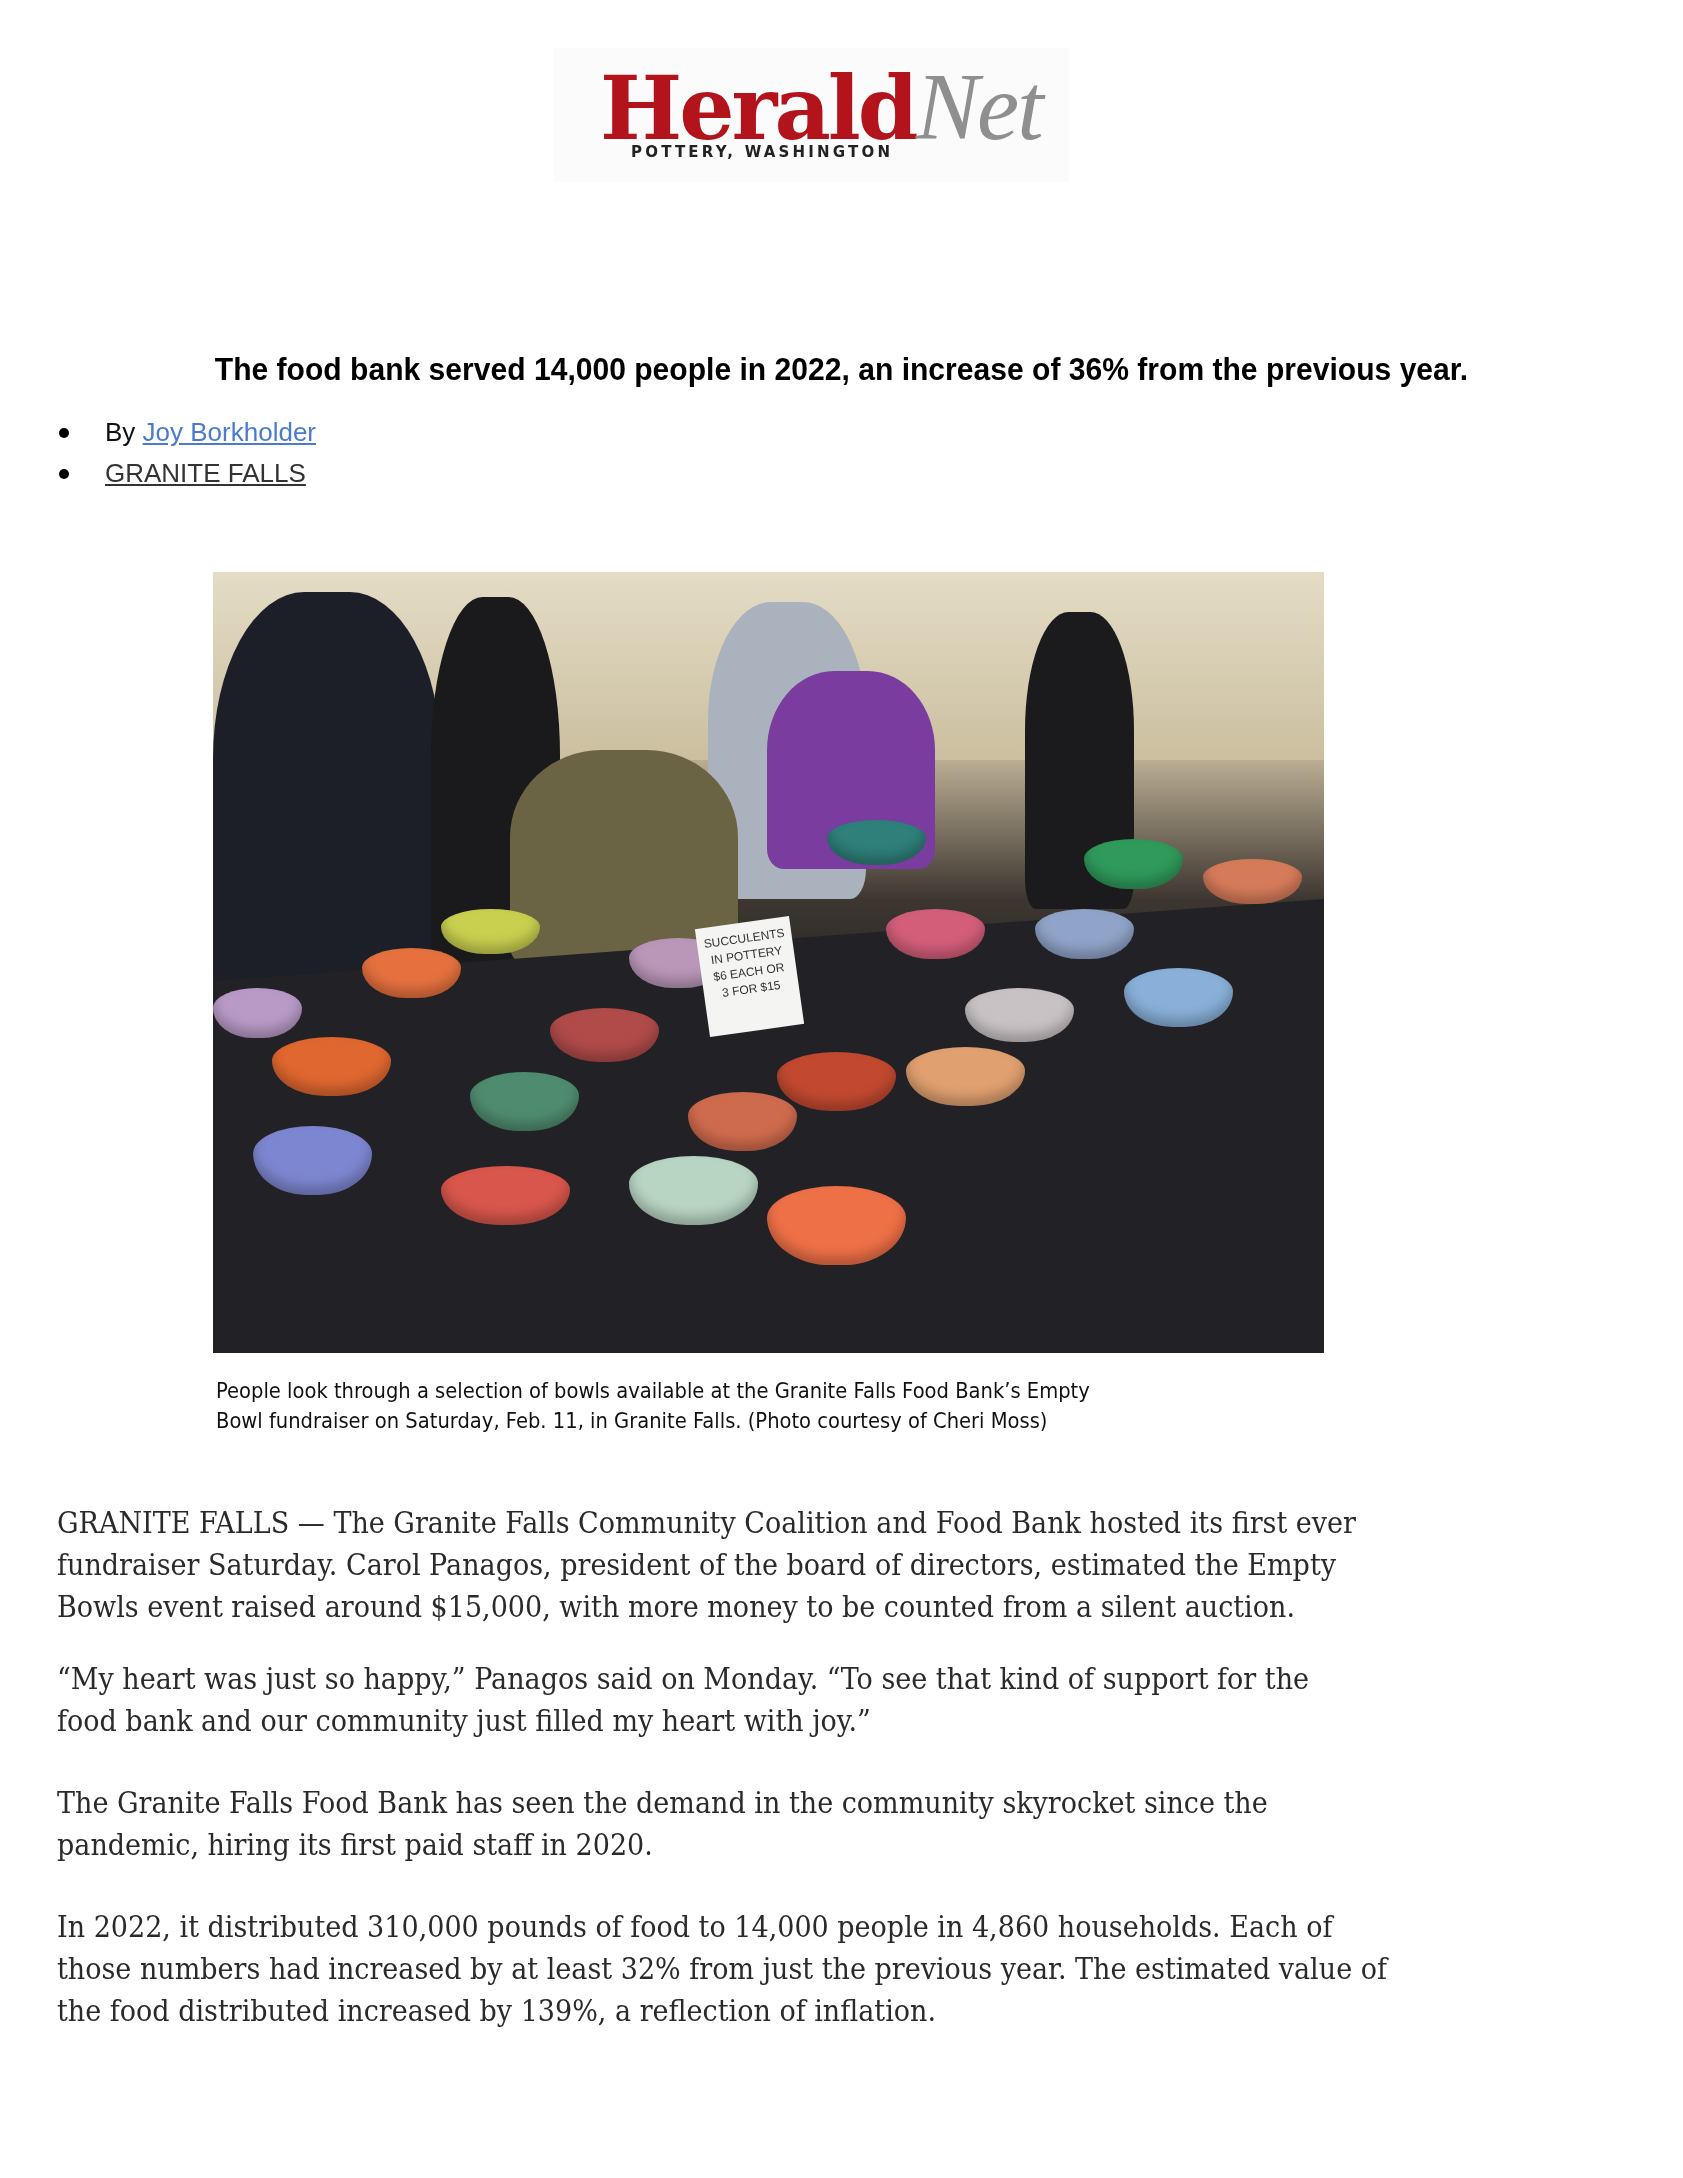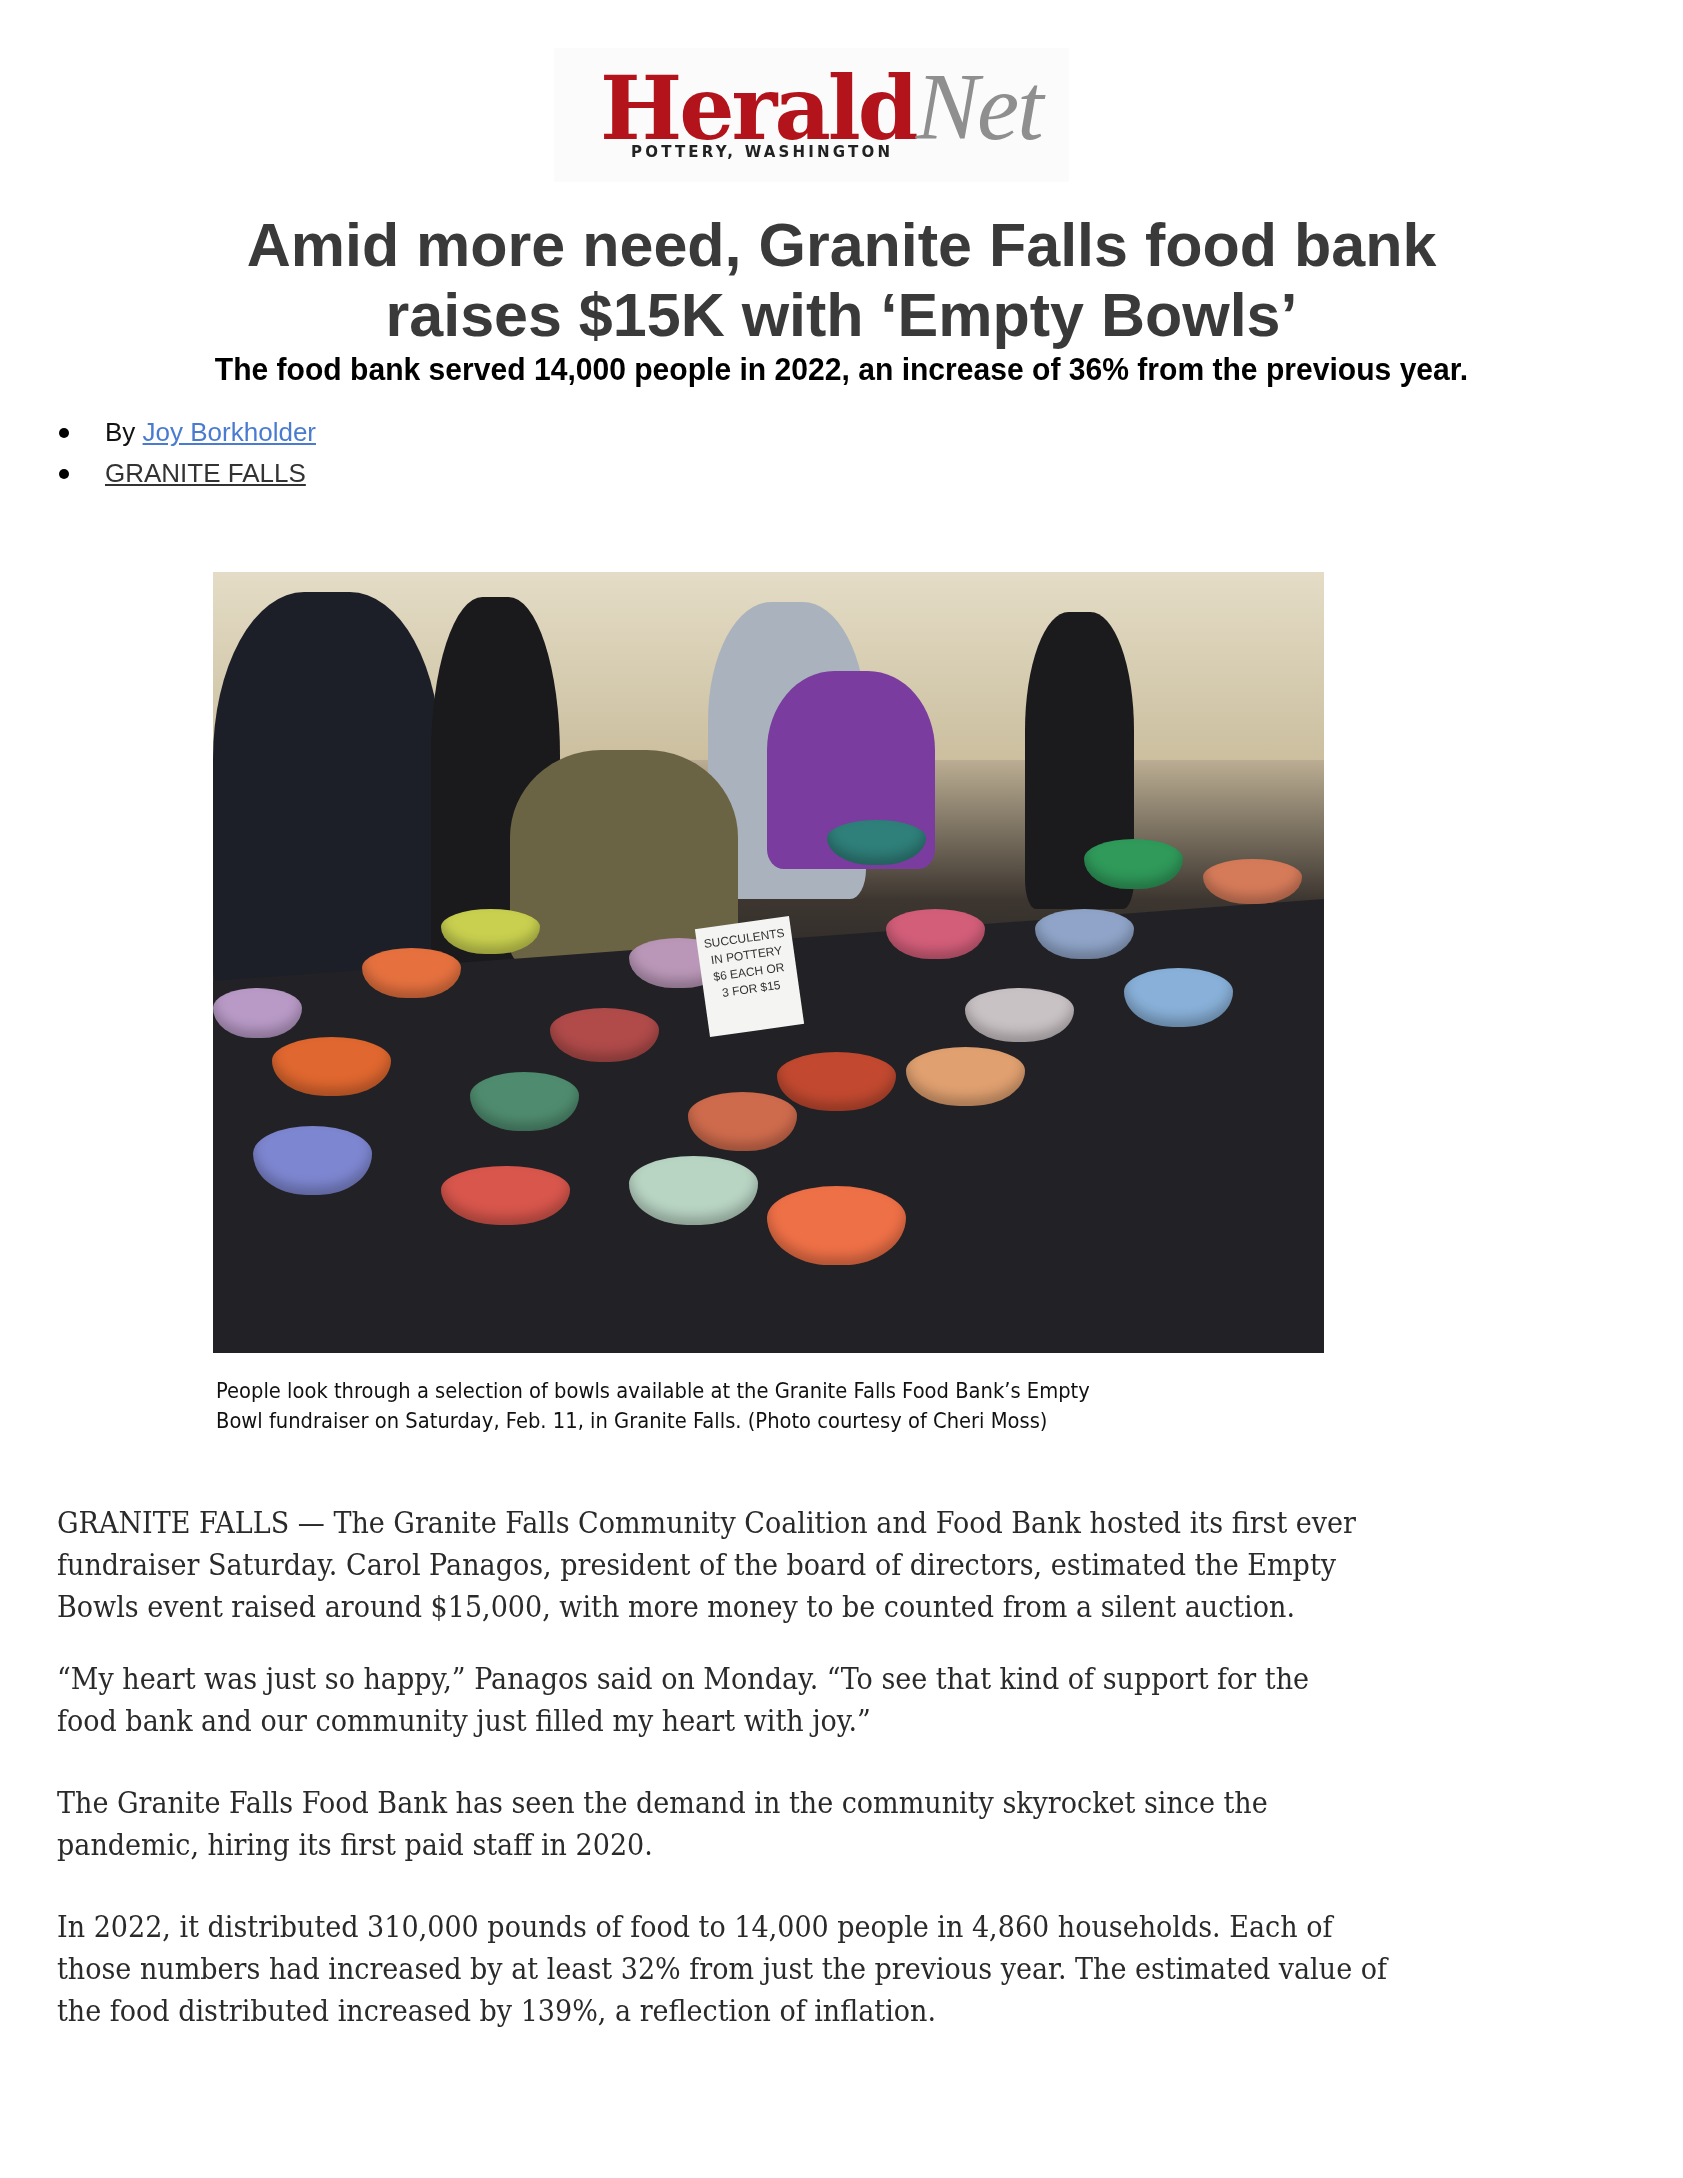--- a/index.html
+++ b/index.html
@@ -43,22 +43,21 @@
 <body>
 
 <div class="logo">
   <div class="logo-word">
     <span class="logo-herald">Herald</span><span class="logo-net">Net</span>
   </div>
   <div class="logo-sub">POTTERY, WASHINGTON</div>
 </div>
 
 <h1 class="headline" style="margin:0;">
-  <span>Amid more need, Granite Falls food bank</span><br>
-  <span>raises $15K with ‘Empty Bowls’</span>
+  <br>
 </h1>
 
 <div class="dek">The food bank served 14,000 people in 2022, an increase of 36% from the previous year.</div>
 
 <ul class="meta">
   <li>
     <span>By </span><a class="author-link">Joy Borkholder</a>
   </li>
   <li>
     <a class="section-link">GRANITE FALLS</a>

